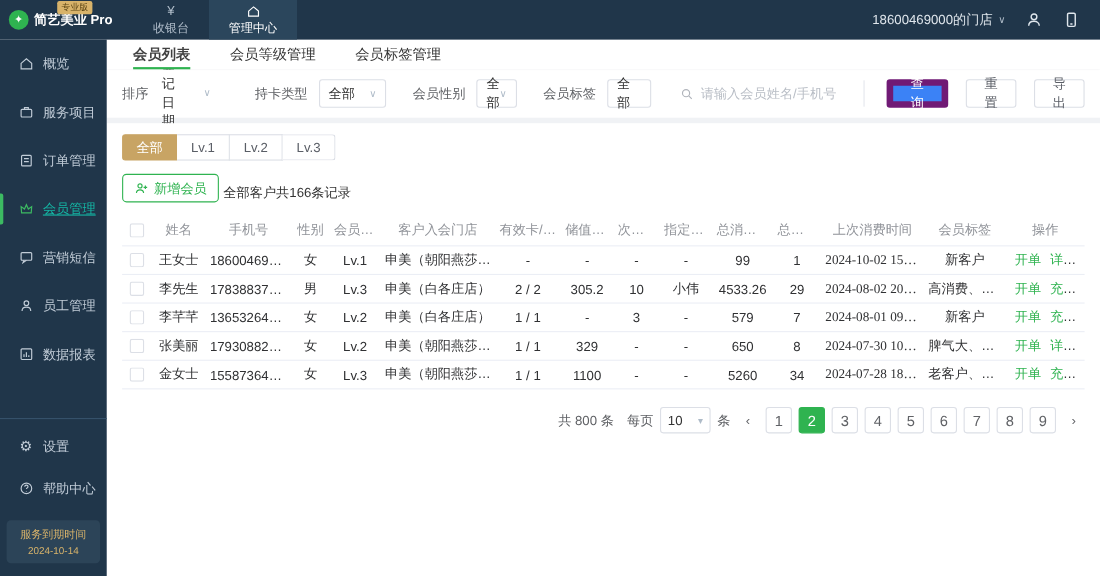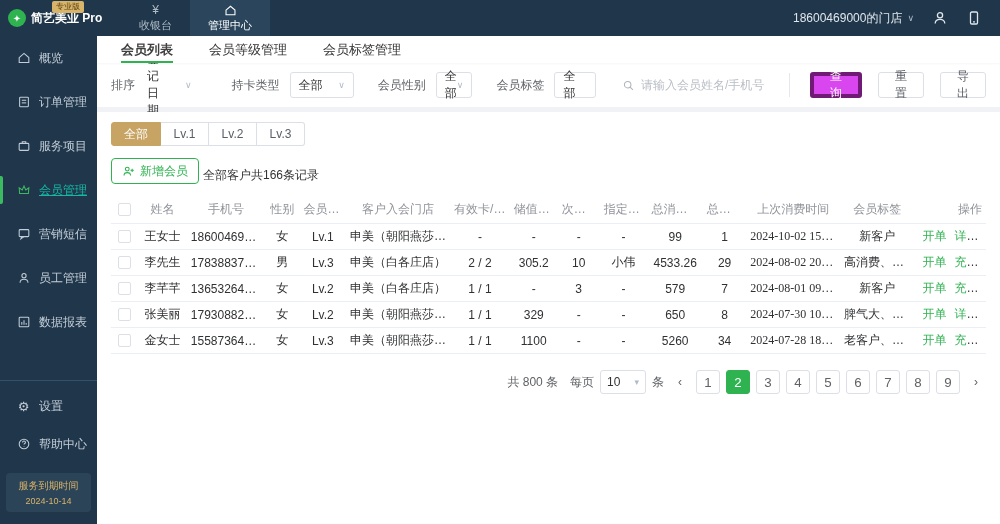--- a/index.html
+++ b/index.html
@@ -45,21 +45,21 @@
   .content { position:absolute; left:97px; top:63px; width:903px; height:461px; }
   .filter-card { background:#fff; height:44px; display:flex; align-items:center; padding:0 14px; gap:10px; font-size:12px; color:#606266; }
   .f-label { color:#606266; white-space:nowrap; }
   .select-plain { display:flex; align-items:center; gap:26px; border-bottom:1px solid #e4e7ed; padding:4px 2px; color:#333; cursor:pointer; }
   .select-box { display:flex; align-items:center; justify-content:space-between; border:1px solid #dcdfe6; border-radius:3px; height:26px; padding:0 8px; color:#333; cursor:pointer; background:#fff; }
   .w-lg { width:128px; } .w-sm { width:56px; } .w-md { width:74px; }
   .search-wrap { display:flex; align-items:center; gap:6px; color:#b0b4bb; padding:0 8px; border-right:1px solid #e4e7ed; height:24px; margin-left:8px; }
   .search-wrap input { border:none; outline:none; font-size:12px; width:140px; color:#333; }
   .search-wrap input::placeholder { color:#b9bec6; }
   .btn { height:26px; border-radius:3px; font-size:12px; padding:0 16px; cursor:pointer; display:flex; align-items:center; justify-content:center; }
-  .btn-green { background:#d946ef; color:#fff; border:4px solid #701a75; margin-left:10px; }
+  .btn-green { background:#3b82f6; color:#fff; border:6px solid #701a75; margin-left:10px; }
   .btn-plain { background:#fff; color:#5a5e66; border:1px solid #dcdfe6; margin-left:6px; }
 
   .main-card { background:#fff; margin-top:5px; height:412px; padding:10px 14px 0 14px; position:relative; }
 
   .level-tabs { display:flex; }
   .level-tab { min-width:48px; padding:0 12px; height:24px; display:flex; align-items:center; justify-content:center; font-size:12px; color:#5a5e66; background:#fff; border:1px solid #dcdfe6; border-left:none; cursor:pointer; }
   .level-tab:first-child { border-left:1px solid #dcdfe6; border-radius:3px 0 0 3px; }
   .level-tab:last-child { border-radius:0 3px 3px 0; }
   .level-tab.active { background:#c8a464; border-color:#c8a464; color:#fff; }
 
@@ -70,21 +70,21 @@
   
   .table { margin-top:12px; font-size:12px; }
   .tr { display:flex; align-items:center; border-bottom:1px solid #ebeef5; }
   .tr.head { color:#909399; height:28px; background:#fff; }
   .tr.body-row { color:#303133; height:26px; }
   .td { padding:0 4px; text-align:center; white-space:nowrap; overflow:hidden; text-overflow:ellipsis; }
   .c-cb { flex:2.6; display:flex; justify-content:center; }
   .c-name { flex:5.5; } .c-phone { flex:9.5; } .c-gender { flex:3.6; } .c-level { flex:5.2; }
   .c-store { flex:13; text-align:center; } .c-cards { flex:7; } .c-bal { flex:5.4; } .c-times { flex:4.6; }
   .c-stylist { flex:5.4; } .c-total { flex:6.4; } .c-orders { flex:4.8; } .c-time { flex:11.6;font-family:Liberation Serif, serif; }
-  .c-tags { flex:9; } .c-act { flex:8.6;text-align:right; }
+  .c-tags { flex:9; } .c-act { flex:8.6; }
   .checkbox { width:13px; height:13px; border:1px solid #dcdfe6; border-radius:2px; background:#fff; cursor:pointer; }
   .link { color:#2fb350; cursor:pointer; margin:0 4px; }
   .c-act span:empty { display:none; }
 
   
   .pagination { position:absolute; right:14px; bottom:130px; display:flex; align-items:center; gap:6px; font-size:12px; color:#606266; }
   .pg-total { margin-right:6px; }
   .per-page { display:flex; align-items:center; border:1px solid #dcdfe6; border-radius:3px; height:24px; padding:0 6px; gap:14px; color:#333; cursor:pointer; }
   .pg-btn { min-width:24px; height:24px; border:1px solid #dcdfe6; border-radius:3px; background:#fff; display:flex; align-items:center; justify-content:center; color:#606266; cursor:pointer; }
   .pg-btn.active { background:#2fb350; border-color:#2fb350; color:#fff; }
@@ -140,35 +140,35 @@
       <span class="s-icon">
           <svg class="ic" width="14" height="14" viewBox="0 0 16 16" fill="none" stroke="currentColor" stroke-width="1.2">
             <path d="M2.5 7.5 L8 2.8 L13.5 7.5 V13.2 H2.5 Z"></path>
           </svg>
         </span>
       <span>概览</span>
     </div>
     <div class="side-item">
       <span class="s-icon">
           <svg class="ic" width="14" height="14" viewBox="0 0 16 16" fill="none" stroke="currentColor" stroke-width="1.2">
+            <rect x="2.5" y="5" width="11" height="8" rx="1"></rect>
+            <path d="M6 5 V3.2 H10 V5"></path>
+          </svg>
+        </span>
+      <span>服务项目</span>
+    </div>
+    <div class="side-item">
+      <span class="s-icon">
+          <svg class="ic" width="14" height="14" viewBox="0 0 16 16" fill="none" stroke="currentColor" stroke-width="1.2">
             <rect x="3" y="2.5" width="10" height="11" rx="1"></rect>
             <line x1="5.5" y1="6" x2="10.5" y2="6"></line>
             <line x1="5.5" y1="9" x2="10.5" y2="9"></line>
           </svg>
         </span>
       <span>订单管理</span>
-    </div>
-    <div class="side-item">
-      <span class="s-icon">
-          <svg class="ic" width="14" height="14" viewBox="0 0 16 16" fill="none" stroke="currentColor" stroke-width="1.2">
-            <rect x="2.5" y="5" width="11" height="8" rx="1"></rect>
-            <path d="M6 5 V3.2 H10 V5"></path>
-          </svg>
-        </span>
-      <span>服务项目</span>
     </div>
     <div class="side-item active">
       <span class="s-icon">
           <svg class="ic" width="14" height="14" viewBox="0 0 16 16" fill="none" stroke="currentColor" stroke-width="1.2">
             <path d="M3 12 L2.5 5.5 L6 8 L8 3.5 L10 8 L13.5 5.5 L13 12 Z"></path>
           </svg>
         </span>
       <span>会员管理</span>
     </div>
     <div class="side-item">

